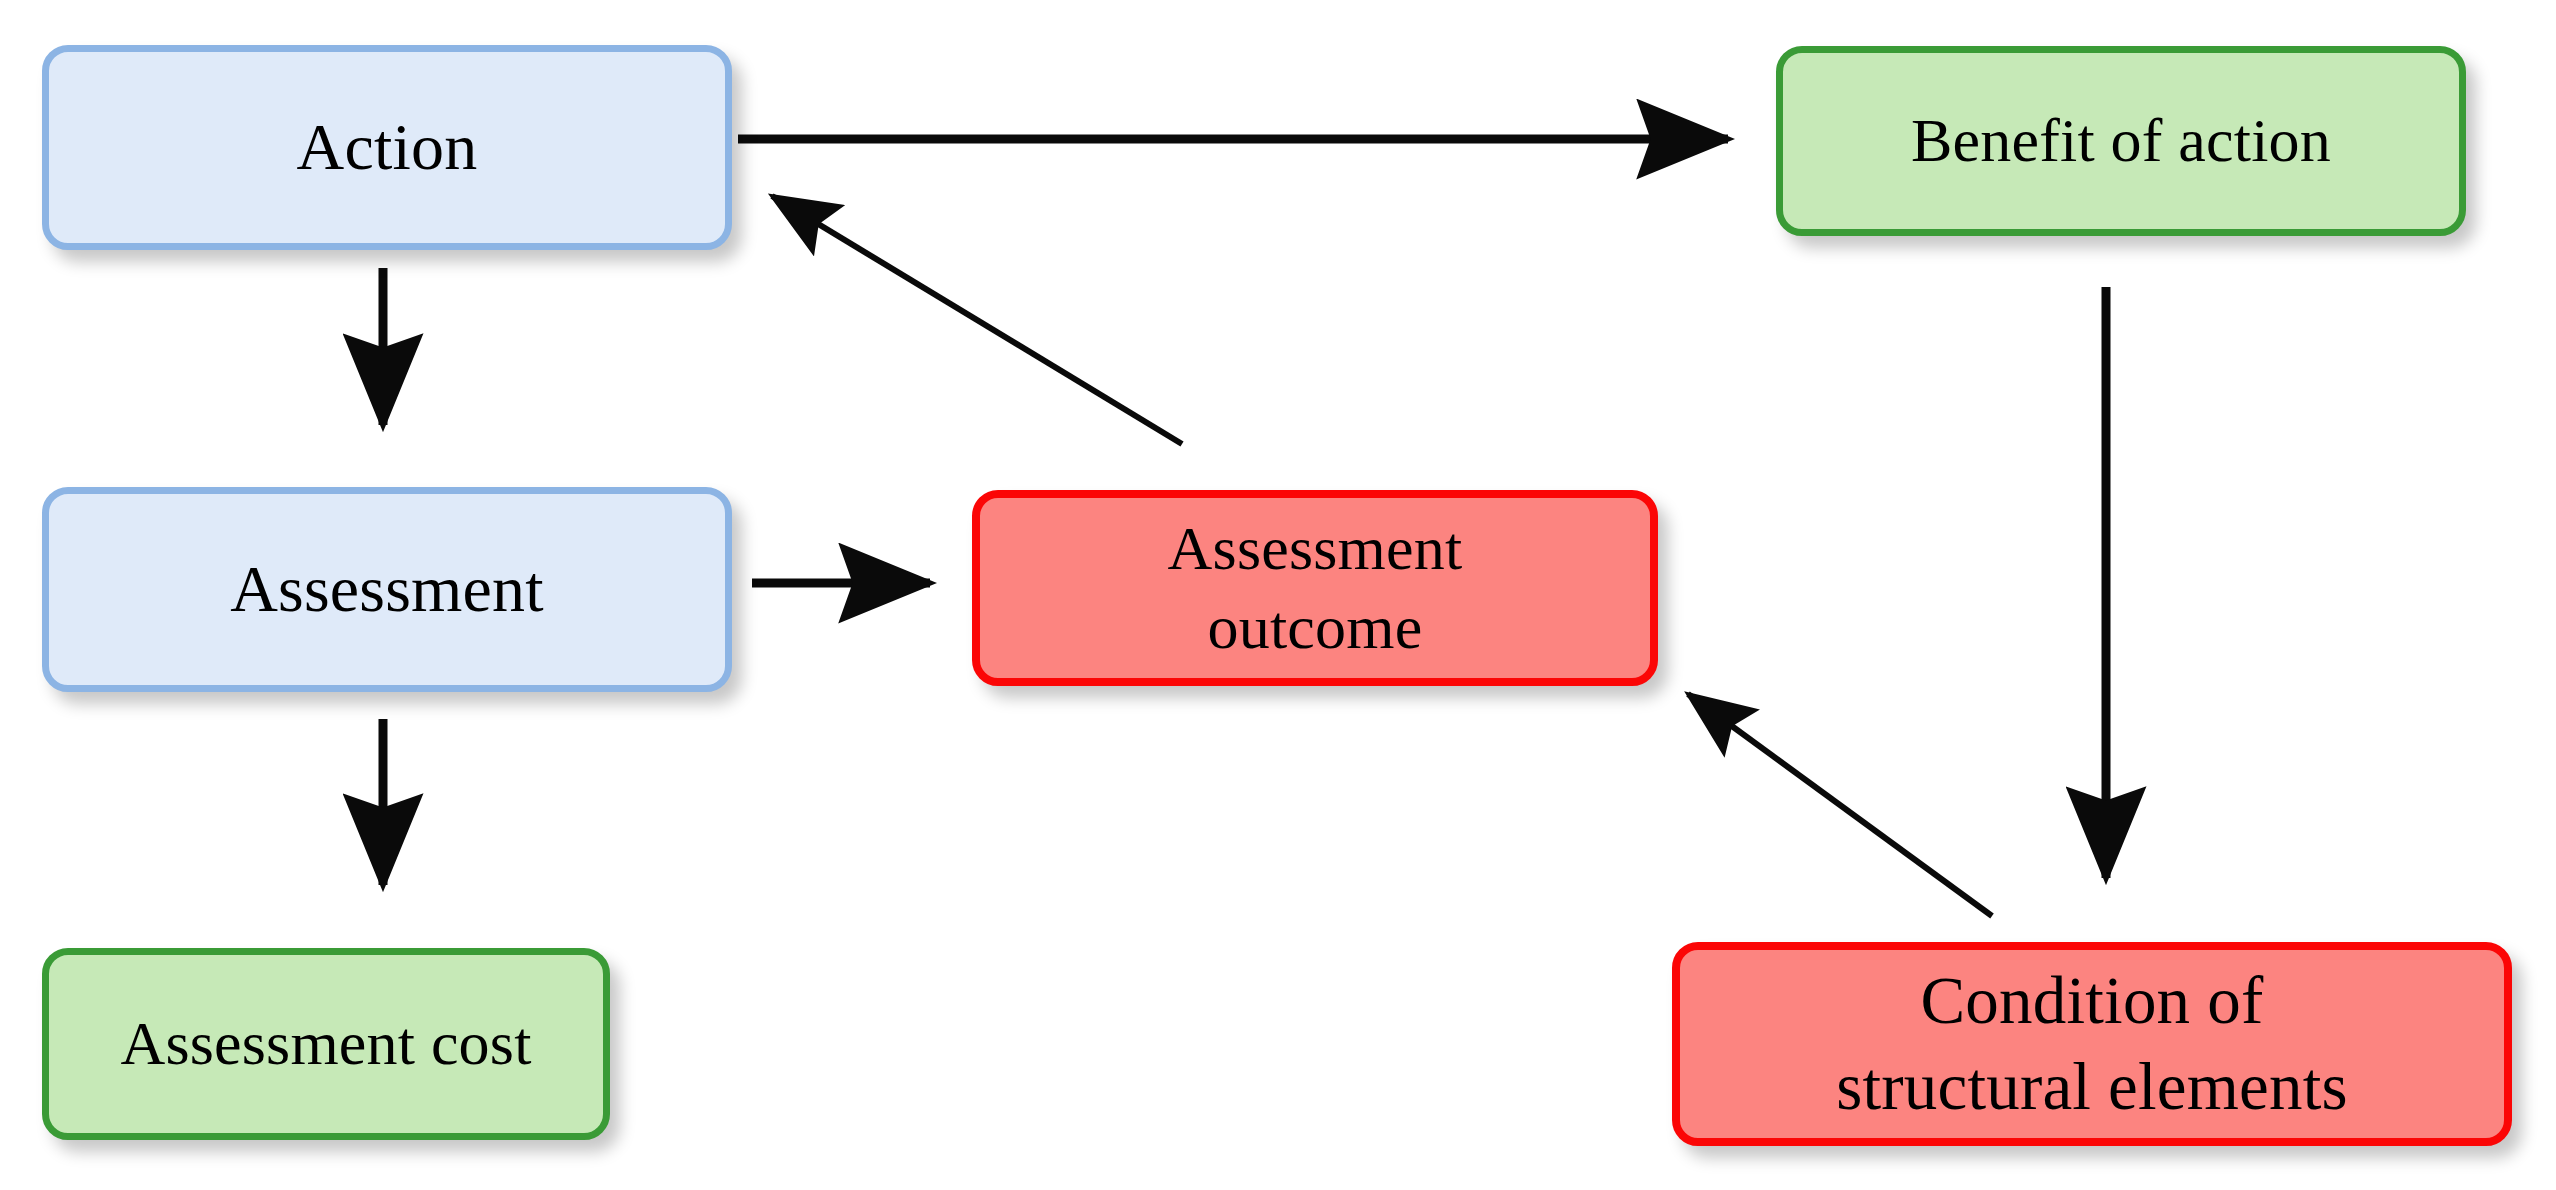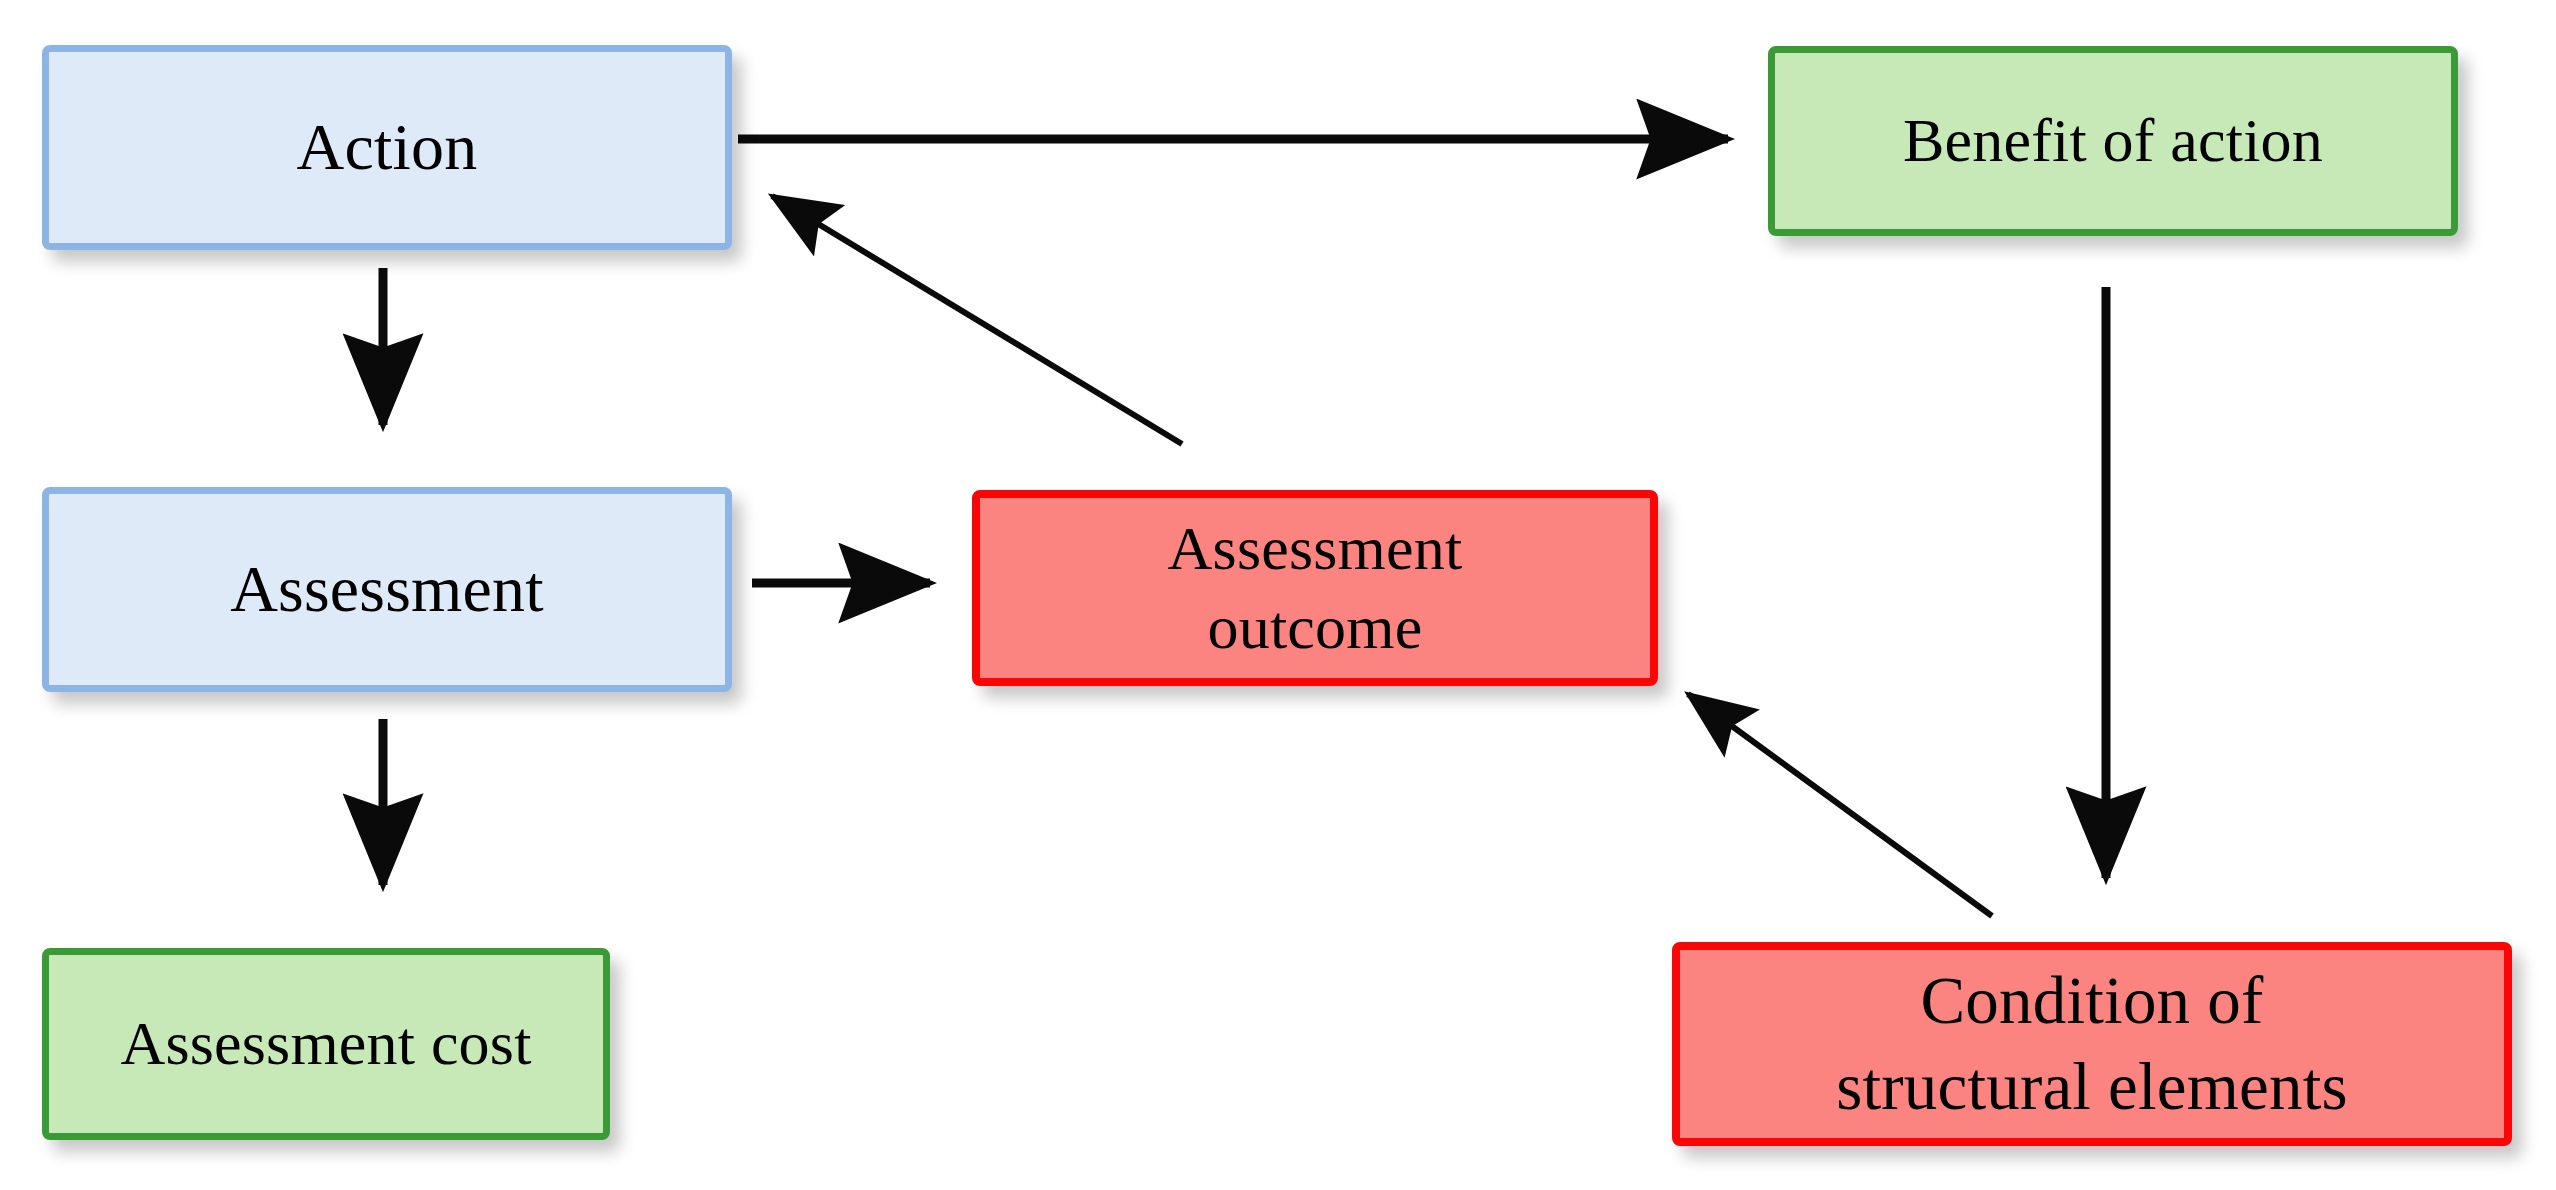--- a/index.html
+++ b/index.html
@@ -29,21 +29,21 @@
   }
   
   .node {
     position: absolute;
     z-index: 2;
     box-sizing: border-box;
     display: flex;
     align-items: center;
     justify-content: center;
     text-align: center;
-    border-radius: 8px;
+    border-radius: 26px;
     border-style: solid;
     color: #000000;
     line-height: 1.28;
     letter-spacing: 0.2px;
     box-shadow: 10px 12px 16px rgba(0,0,0,0.22);
     -webkit-font-smoothing: antialiased;
   }
   .node .label {
     display: block;
     padding: 0 18px;
@@ -116,21 +116,21 @@
 
     <g>
       <line x1="1992" y1="916" x2="1688" y2="694" stroke="#0a0a0a" stroke-width="6" marker-end="url(#arrowhead-thin)"></line>
     </g>
   </svg>
 
   <div id="node-action" class="node blue" style="background-color: rgb(223, 234, 249); border-color: rgb(140, 180, 228);">
     <span class="label">Action</span>
   </div>
 
-  <div id="node-benefit" class="node green" style="background-color: rgb(198, 233, 183); border-color: rgb(58, 155, 54);">
+  <div id="node-benefit" class="node green" style="background-color: rgb(198, 233, 183); border-color: rgb(58, 155, 54); margin-left: 8px;">
     <span class="label">Benefit of action</span>
   </div>
 
   <div id="node-assessment" class="node blue" style="background-color: rgb(223, 234, 249); border-color: rgb(140, 180, 228);">
     <span class="label">Assessment</span>
   </div>
 
   <div id="node-outcome" class="node red" style="background-color: rgb(252, 132, 128); border-color: rgb(251, 6, 6);">
     <span class="label">Assessment
 outcome</span>

